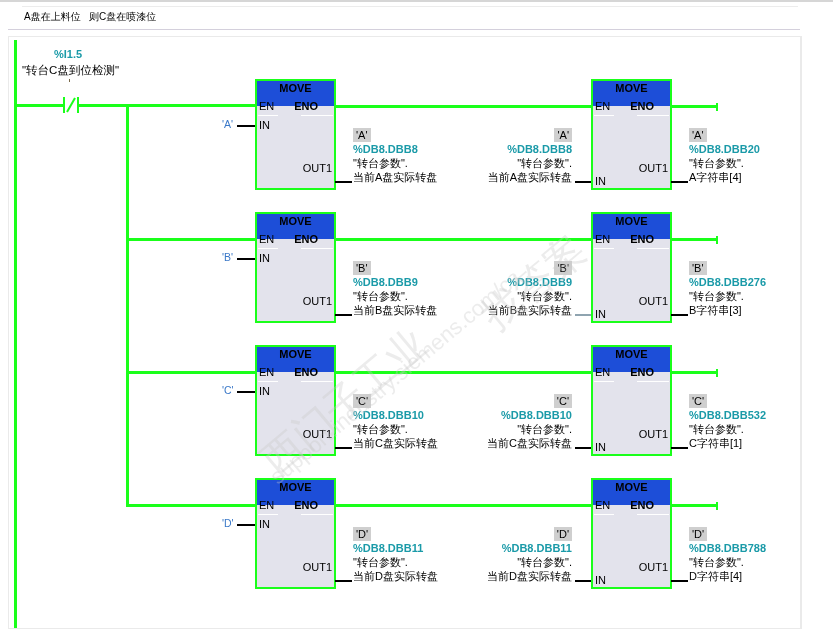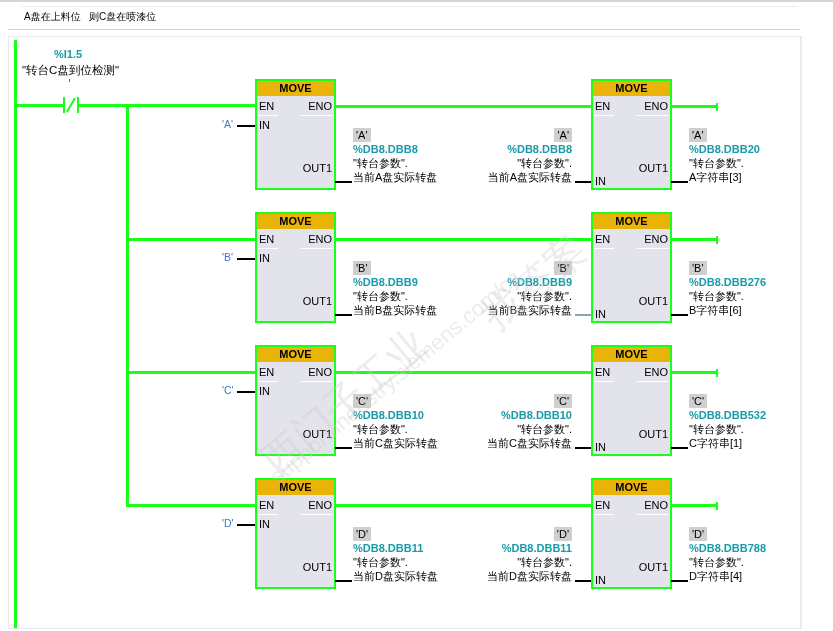--- a/index.html
+++ b/index.html
@@ -25,25 +25,25 @@
   .gray-wire { position:absolute; background:#8fa4b0; }
   .contact-label-addr { position:absolute; left:54px; top:48px; color:#1a9aa8; font-weight:bold; font-size:11px; }
   .contact-label-name { position:absolute; left:22px; top:63px; font-size:11.5px; white-space:nowrap; }
   .contact-dot { position:absolute; left:69px; top:79px; width:1px; height:3px; background:#7a6a4a; }
   .contact { position:absolute; left:62px; top:97px; width:18px; height:16px; }
   .box {
     position:absolute; width:77px; height:107px;
     border:2px solid #1aff1a; background:#e3e3ec;
   }
   .box .hdr {
-    height:15px; background:#eab308; text-align:center; font-weight:bold; font-size:11px; line-height:15px;
+    height:25px; background:#1d4ed8; text-align:center; font-weight:bold; font-size:11px; line-height:15px;
   }
   .box .pin { position:absolute; font-size:11px; }
   .box .en { left:2px; top:19px; }
-  .box .eno { right:2px; top:19px; }
+  .box .eno { right:16px; top:19px;font-weight:bold; }
   .box .in { left:2px; top:38px; }
   .box .out { right:2px; bottom:14px; }
   .box .en-ul { position:absolute; left:1px; top:34px; width:20px; height:1px; background:#fff; }
   .box .eno-ul { position:absolute; right:1px; top:34px; width:32px; height:1px; background:#fff; }
   .in-const { position:absolute; color:#3a78c8; font-size:10.5px; }
   .opnd { position:absolute; font-size:11px; line-height:14px; white-space:nowrap; }
   .opnd .val { display:inline-block; background:#cfcfcf; padding:0 3px; }
   .opnd .addr { color:#1a9aa8; font-weight:bold; }
   .opnd.right { text-align:right; }
   .end-tick { position:absolute; width:2px; height:8px; background:#1aff1a; }
@@ -117,21 +117,21 @@
       <span class="pin in" style="top:auto; bottom:1px;">IN</span>
       <span class="pin out">OUT1</span>
     </div>
     <div class="g" style="left:671px; top:105px; width:46px; height:3px;"></div>
     <div class="end-tick" style="left:716px; top:103px;"></div>
     <div class="blk" style="left:671px; top:181px; width:17px; height:2px;"></div>
     <div class="opnd" style="left:689px; top:128px;">
       <div><span class="val">'A'</span></div>
       <div class="addr">%DB8.DBB20</div>
       <div>"转台参数".</div>
-      <div>A字符串[3]</div>
+      <div>A字符串[4]</div>
     </div>
     <div class="g" style="left:126px; top:238px; width:131px; height:3px;"></div>
     <span class="in-const" style="left:222px; top:251px;">'B'</span>
     <div class="blk" style="left:237px; top:258px; width:18px; height:2px;"></div>
     <div class="box" style="left:255px; top:212px;">
       <div class="hdr">MOVE</div>
       <span class="pin en">EN</span>
       <span class="pin eno">ENO</span>
       <div class="en-ul"></div>
       <div class="eno-ul"></div>
@@ -162,21 +162,21 @@
       <span class="pin in" style="top:auto; bottom:1px;">IN</span>
       <span class="pin out">OUT1</span>
     </div>
     <div class="g" style="left:671px; top:238px; width:46px; height:3px;"></div>
     <div class="end-tick" style="left:716px; top:236px;"></div>
     <div class="blk" style="left:671px; top:314px; width:17px; height:2px;"></div>
     <div class="opnd" style="left:689px; top:261px;">
       <div><span class="val">'B'</span></div>
       <div class="addr">%DB8.DBB276</div>
       <div>"转台参数".</div>
-      <div>B字符串[6]</div>
+      <div>B字符串[3]</div>
     </div>
     <div class="g" style="left:126px; top:371px; width:131px; height:3px;"></div>
     <span class="in-const" style="left:222px; top:384px;">'C'</span>
     <div class="blk" style="left:237px; top:391px; width:18px; height:2px;"></div>
     <div class="box" style="left:255px; top:345px;">
       <div class="hdr">MOVE</div>
       <span class="pin en">EN</span>
       <span class="pin eno">ENO</span>
       <div class="en-ul"></div>
       <div class="eno-ul"></div>

